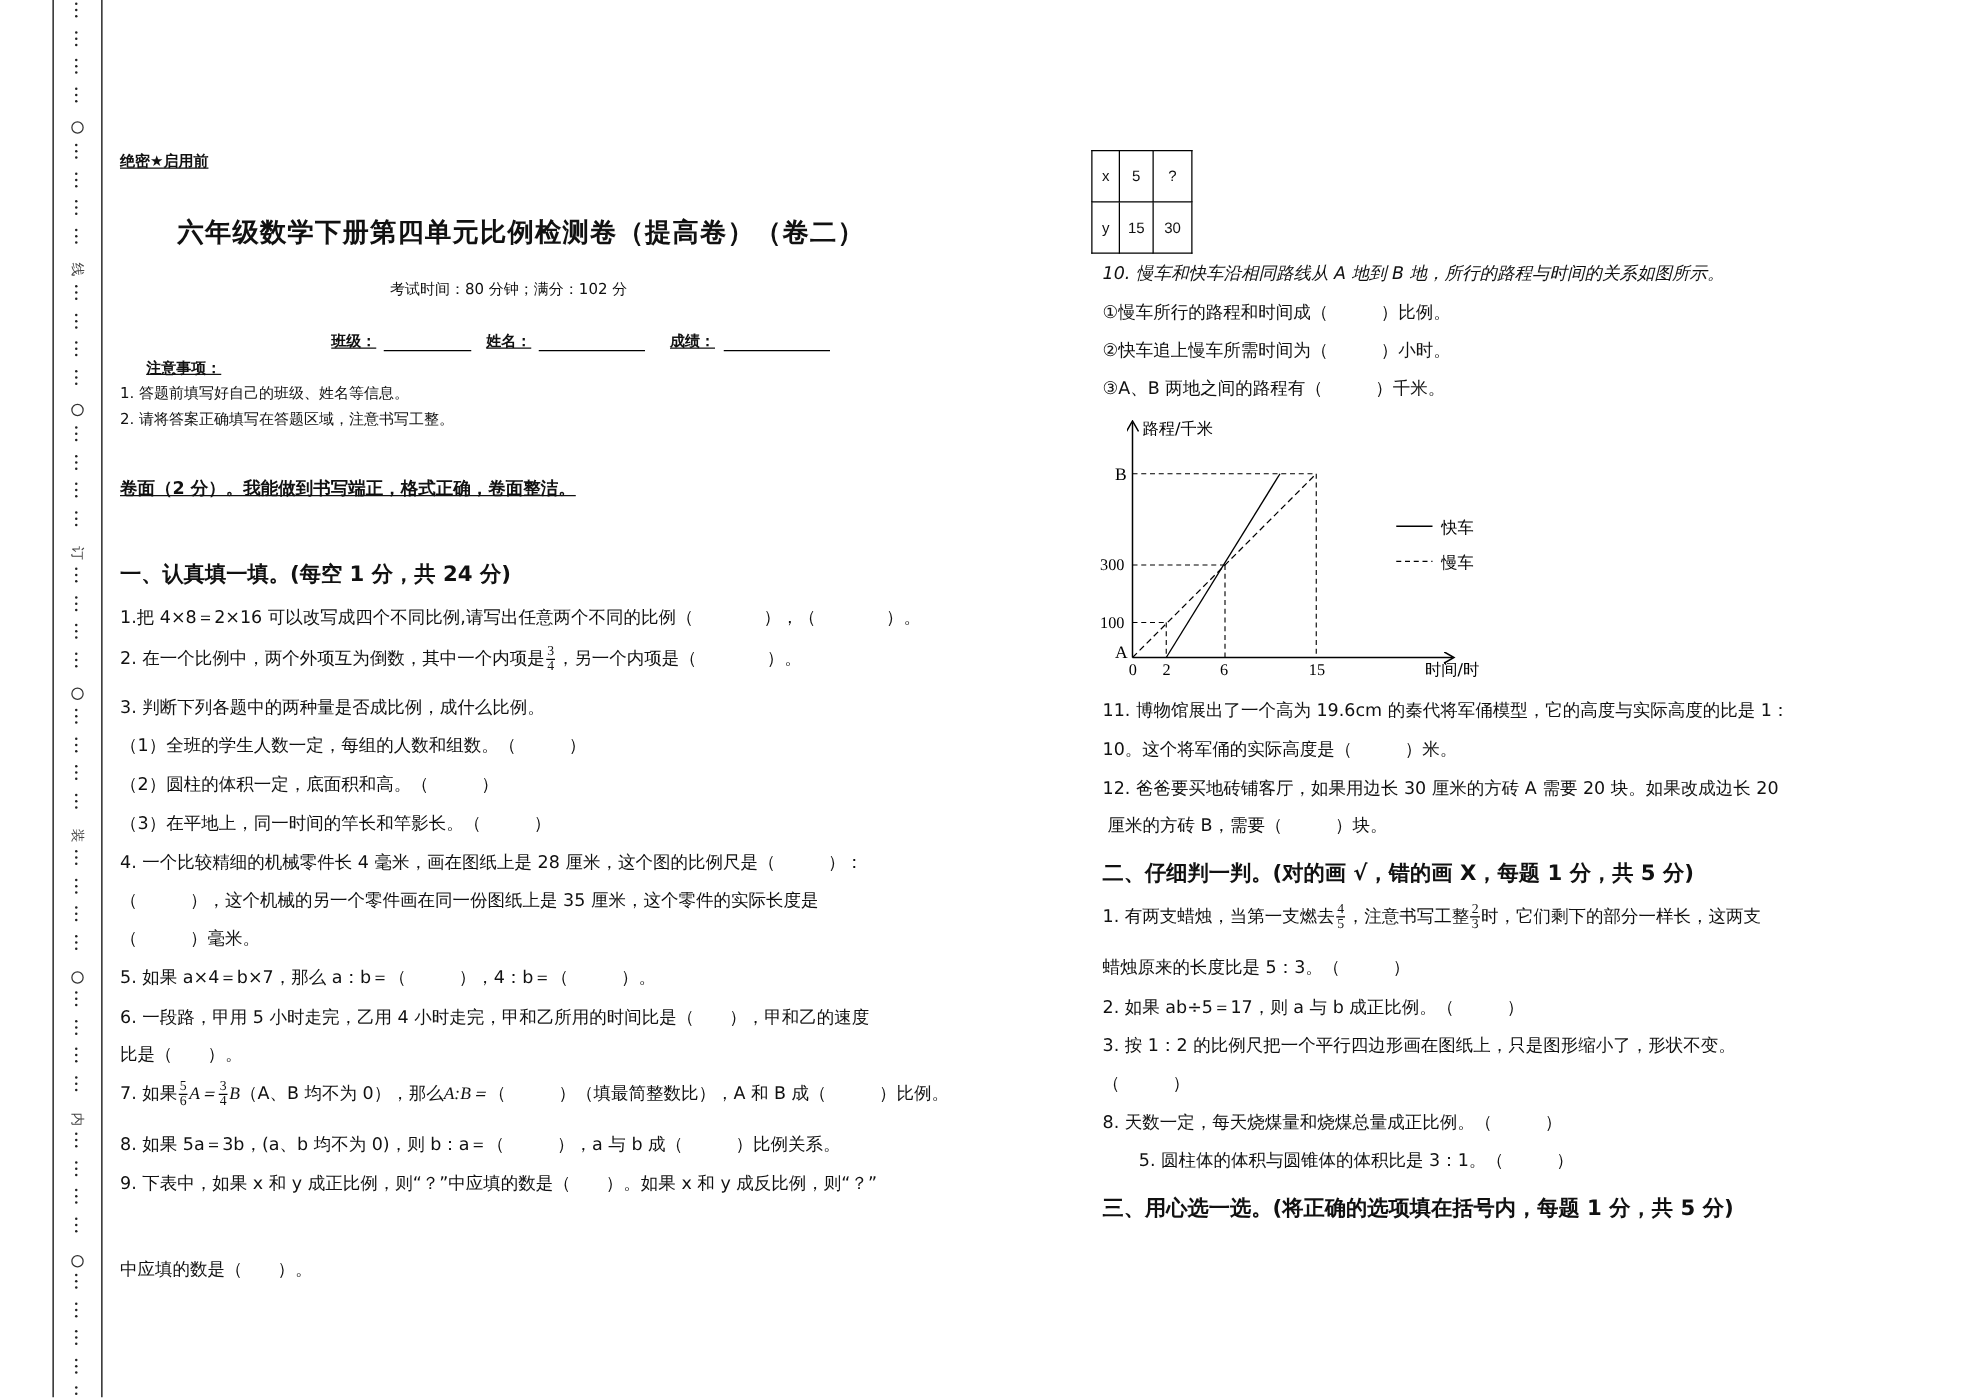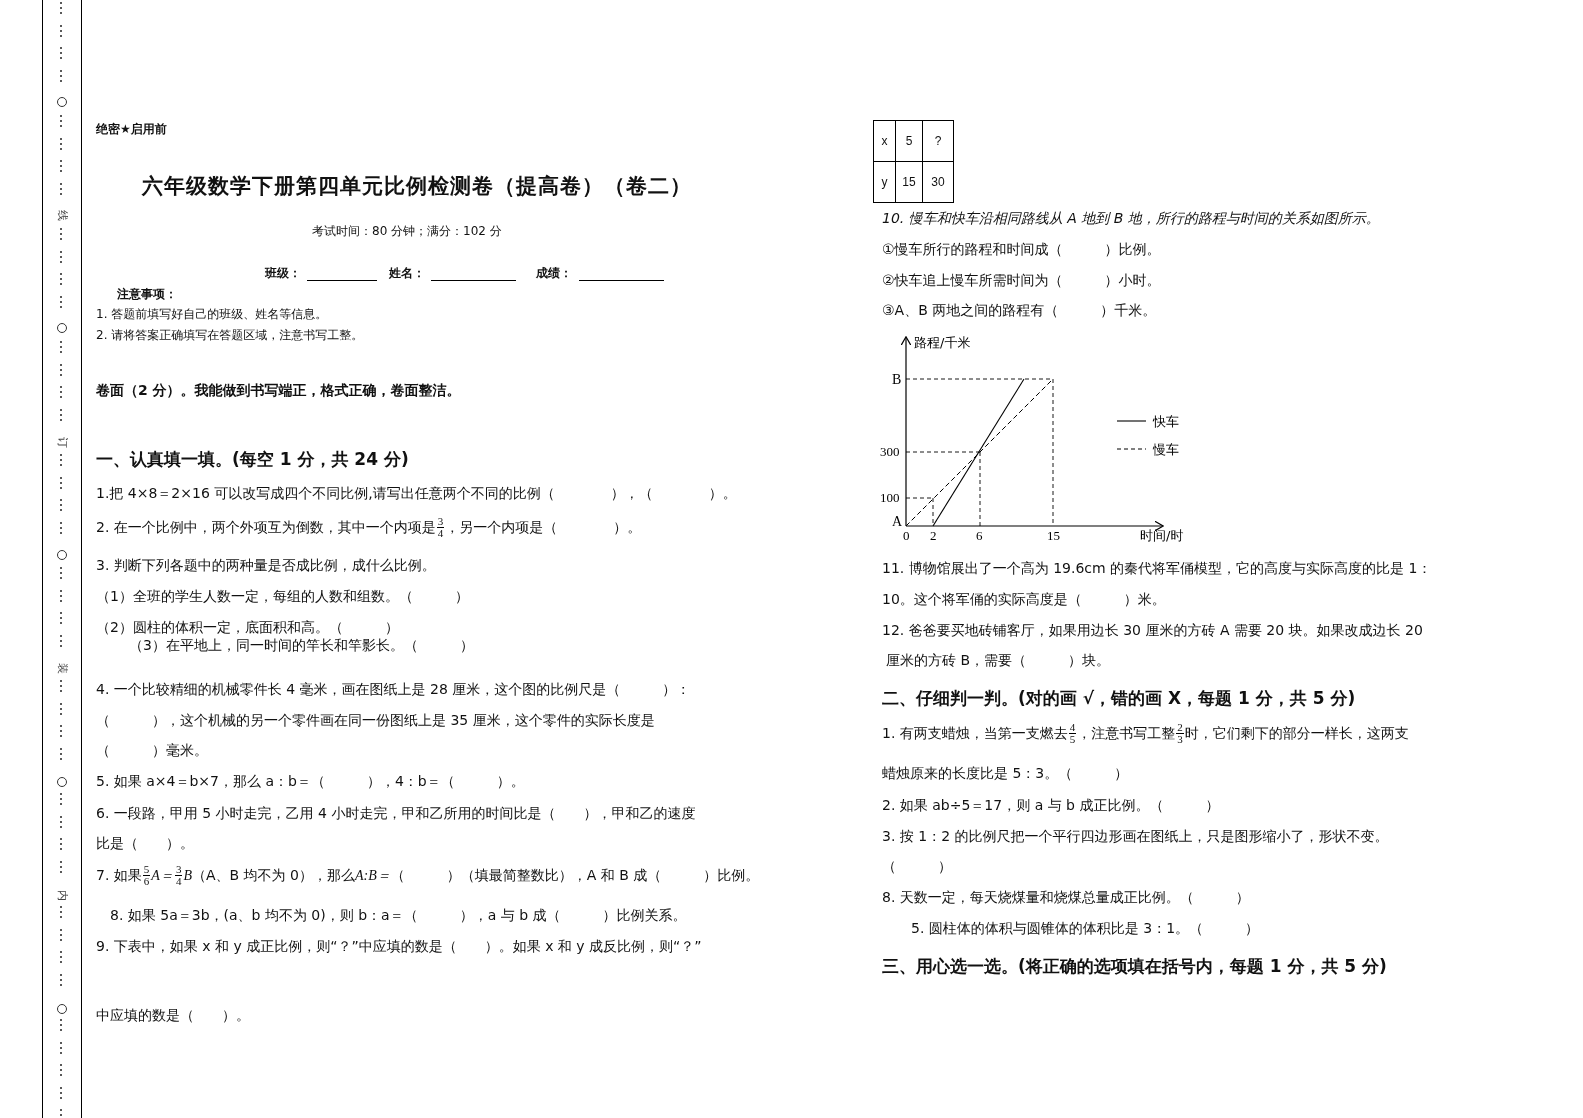--- a/index.html
+++ b/index.html
@@ -11,21 +11,21 @@
   .bind-border-right { position: absolute; left: 81px; top: 0; width: 1px; height: 1118px; background: #000; }
   .bind-col { position: absolute; left: 55px; top: 0; width: 14px; height: 1118px; }
   .bind-dots { position: absolute; left: 5px; width: 3px; }
   .bind-dots i { display: block; width: 2px; height: 2px; background: #222; margin-bottom: 3px; border-radius: 1px; }
   .bind-circle { position: absolute; left: 2px; width: 10px; height: 10px; border: 1px solid #333; border-radius: 50%; }
   .bind-char { position: absolute; left: 0; width: 14px; font-size: 11px; color: #444; text-align: center; transform: rotate(90deg); }
 
   .abs { position: absolute; white-space: nowrap; }
   .small { font-size: 12px; }
   .body-text { font-size: 14px; }
-  .bold { font-weight: bold; }
+  .bold { font-weight: bold; text-decoration: underline; }
 
   .title { font-size: 21px; font-weight: bold; letter-spacing: 1px; }
   .heading { font-size: 17px; font-weight: bold; }
 
   .frac { display: inline-flex; flex-direction: column; align-items: center; vertical-align: middle; font-family: "Liberation Serif", "DejaVu Serif", serif; font-size: 11px; line-height: 11px; margin: 0 1px; }
   .frac .num { border-bottom: 1px solid #000; padding: 0 1px; }
   .italic { font-family: "Liberation Serif", "DejaVu Serif", serif; font-style: italic; }
 
   table.xy { position: absolute; left: 873px; top: 120px; border-collapse: collapse; }
   table.xy td { border: 1px solid #000; font-size: 12px; height: 41px; text-align: center; font-family: "Liberation Sans", sans-serif; }
@@ -274,37 +274,37 @@
 <div class="abs body-text" style="left:96px; top:485px;">1.把 4×8＝2×16 可以改写成四个不同比例,请写出任意两个不同的比例（　　　　），（　　　　）。</div>
 <div class="abs body-text" style="left:96px; top:516px;">
   <span>2. 在一个比例中，两个外项互为倒数，其中一个内项是</span><span class="frac">
       <span class="num">3</span>
       <span>4</span>
     </span><span>，另一个内项是（　　　　）。</span>
 </div>
 <div class="abs body-text" style="left:96px; top:557px;">3. 判断下列各题中的两种量是否成比例，成什么比例。</div>
 <div class="abs body-text" style="left:96px; top:588px;">（1）全班的学生人数一定，每组的人数和组数。（　　　）</div>
 <div class="abs body-text" style="left:96px; top:619px;">（2）圆柱的体积一定，底面积和高。（　　　）</div>
-<div class="abs body-text" style="left:96px; top:637px;margin-left:33px;">（3）在平地上，同一时间的竿长和竿影长。（　　　）</div>
+<div class="abs body-text" style="left:96px; top:650px;">（3）在平地上，同一时间的竿长和竿影长。（　　　）</div>
 <div class="abs body-text" style="left:96px; top:681px;">4. 一个比较精细的机械零件长 4 毫米，画在图纸上是 28 厘米，这个图的比例尺是（　　　）：</div>
 <div class="abs body-text" style="left:96px; top:712px;">（　　　），这个机械的另一个零件画在同一份图纸上是 35 厘米，这个零件的实际长度是</div>
 <div class="abs body-text" style="left:96px; top:742px;">（　　　）毫米。</div>
 <div class="abs body-text" style="left:96px; top:773px;">5. 如果 a×4＝b×7，那么 a：b＝（　　　），4：b＝（　　　）。</div>
 <div class="abs body-text" style="left:96px; top:805px;">6. 一段路，甲用 5 小时走完，乙用 4 小时走完，甲和乙所用的时间比是（　　），甲和乙的速度</div>
 <div class="abs body-text" style="left:96px; top:835px;">比是（　　）。</div>
 <div class="abs body-text" style="left:96px; top:864px;">
   <span>7. 如果</span><span class="frac">
       <span class="num">5</span>
       <span>6</span>
     </span><span class="italic">A＝</span><span class="frac">
       <span class="num">3</span>
       <span>4</span>
     </span><span class="italic">B</span><span>（A、B 均不为 0），那么</span><span class="italic">A:B＝</span><span>（　　　）（填最简整数比），A 和 B 成（　　　）比例。</span>
 </div>
-<div class="abs body-text" style="left:96px; top:907px;margin-left:14px;">8. 如果 5a＝3b，(a、b 均不为 0)，则 b：a＝（　　　），a 与 b 成（　　　）比例关系。</div>
+<div class="abs body-text" style="left:96px; top:907px;">8. 如果 5a＝3b，(a、b 均不为 0)，则 b：a＝（　　　），a 与 b 成（　　　）比例关系。</div>
 <div class="abs body-text" style="left:96px; top:938px;">9. 下表中，如果 x 和 y 成正比例，则“？”中应填的数是（　　）。如果 x 和 y 成反比例，则“？”</div>
 <div class="abs body-text" style="left:96px; top:1007px;">中应填的数是（　　）。</div>
 
 <table class="xy">
   <tbody>
       <tr>
     <td style="width:22px;">x</td>
     <td style="width:27px;">5</td>
     <td style="width:31px;">?</td>
   </tr>

